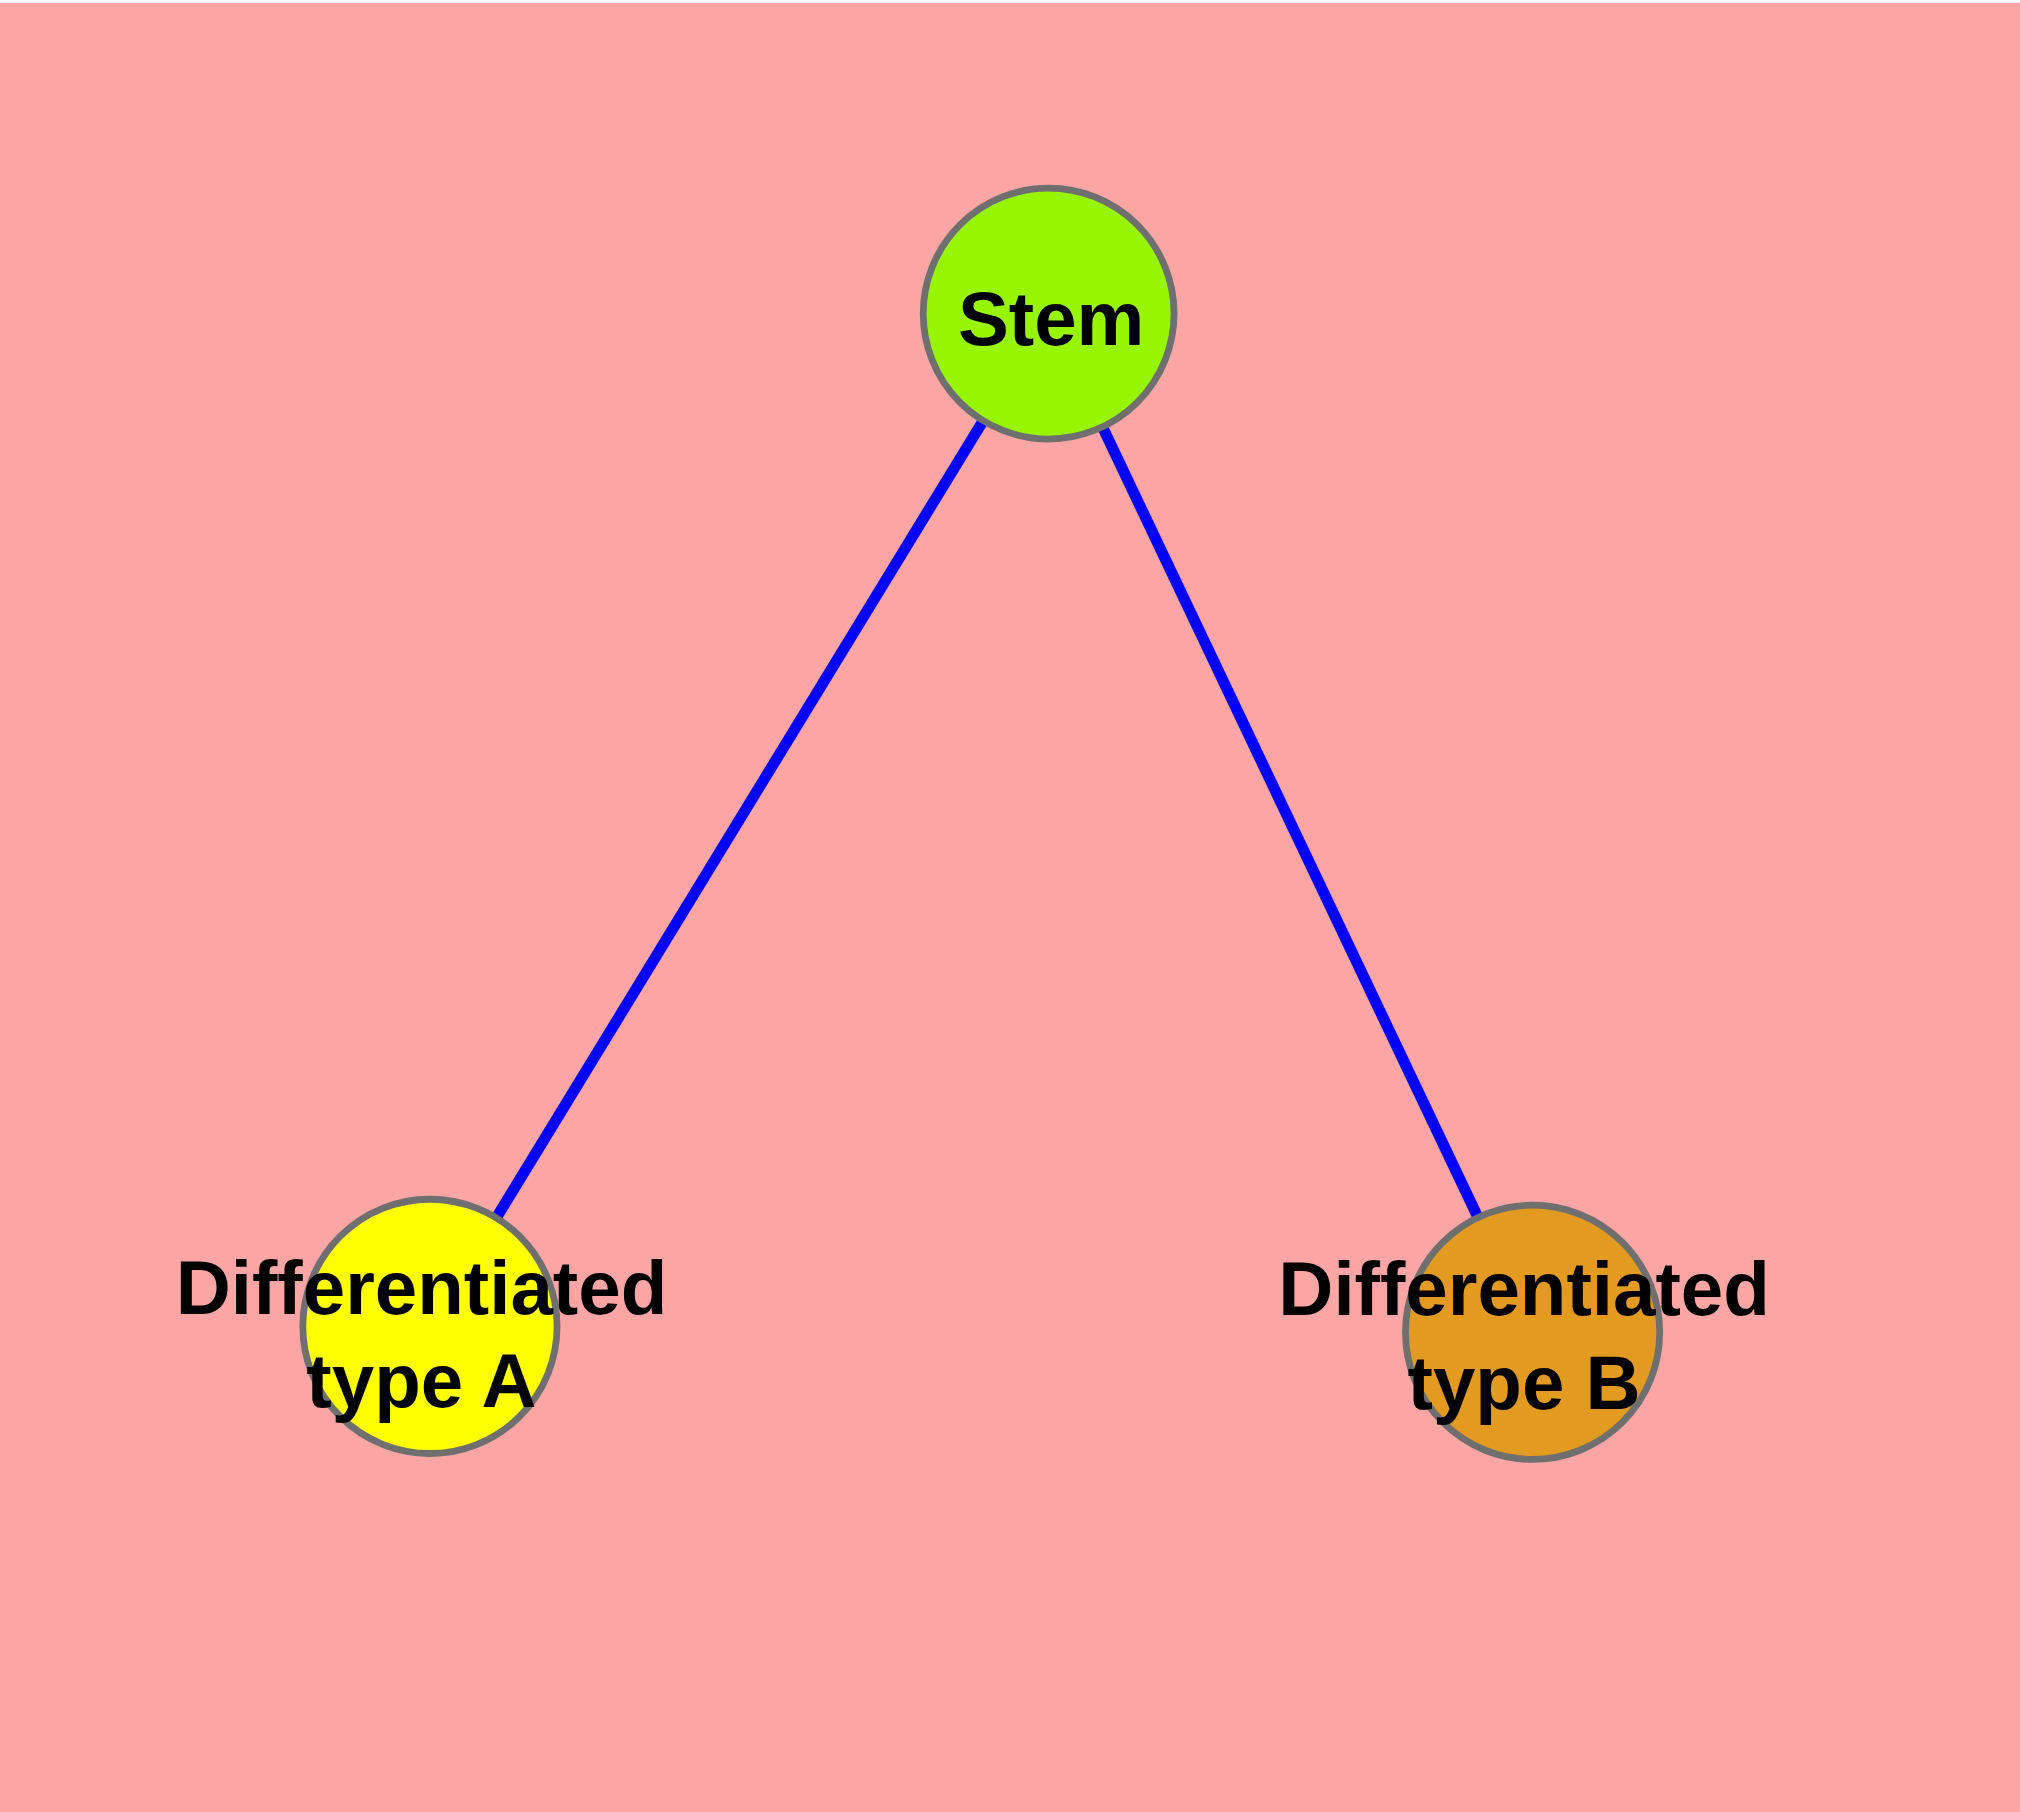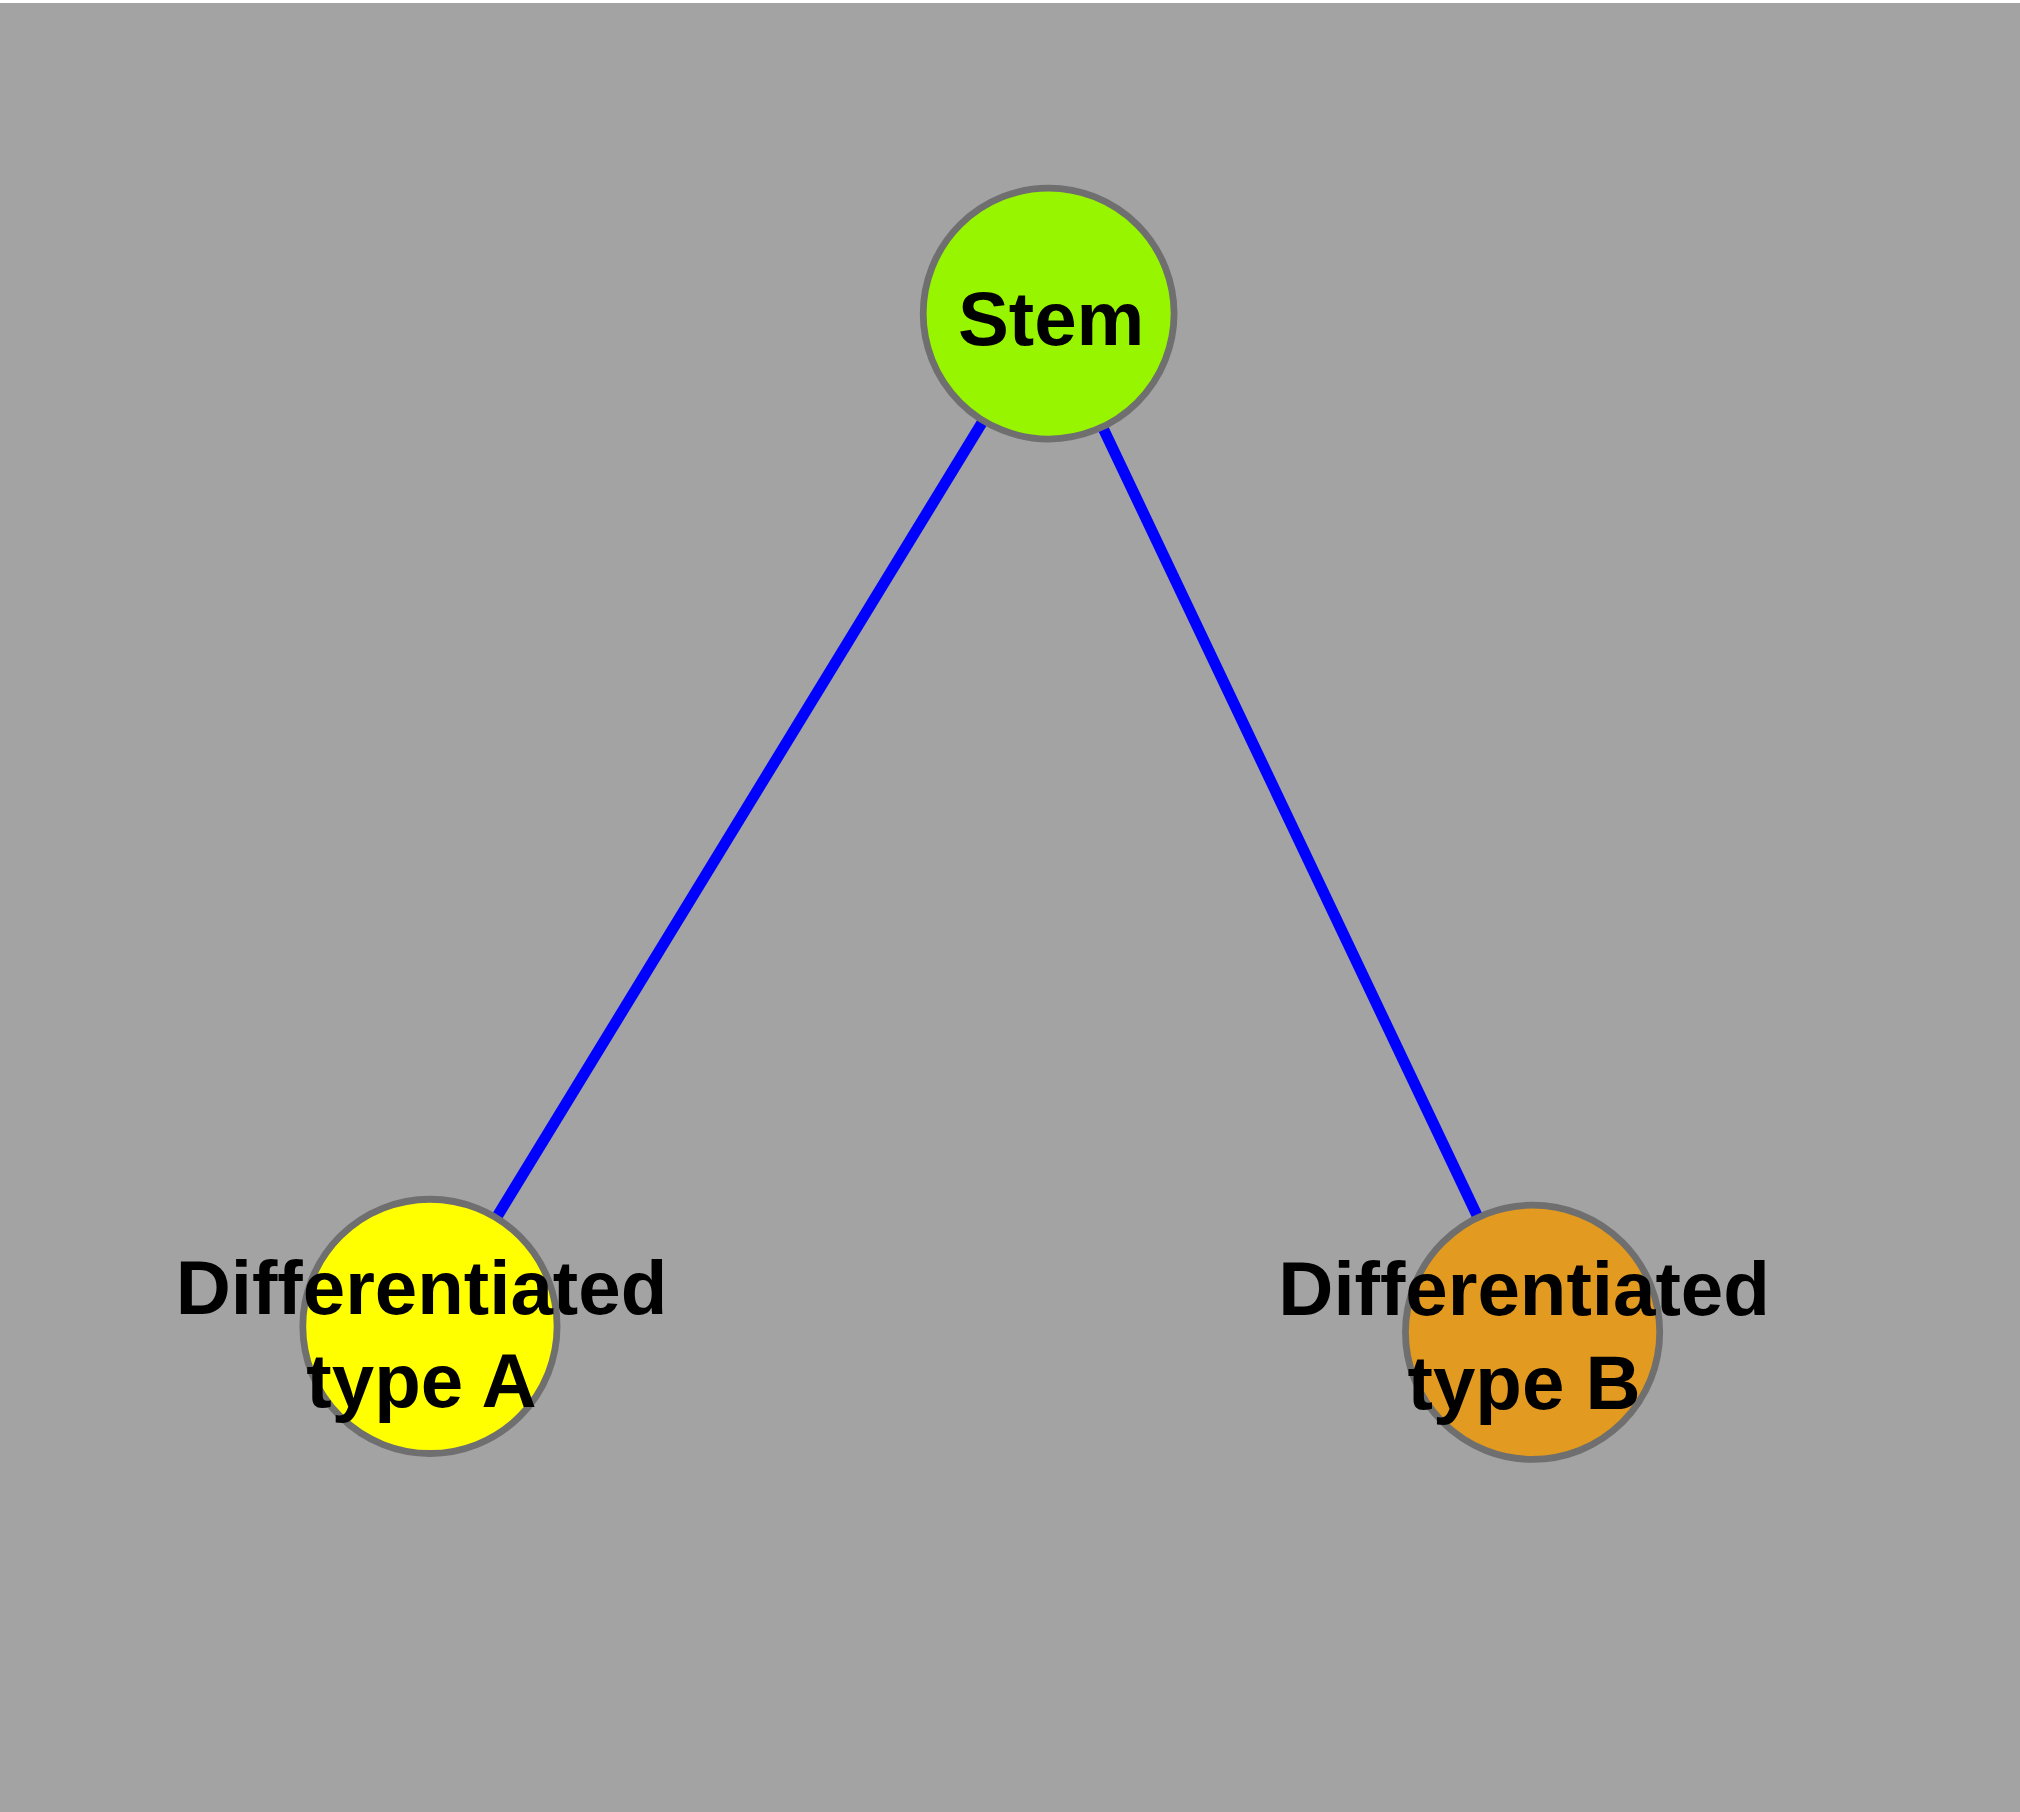--- a/index.html
+++ b/index.html
@@ -28,21 +28,21 @@
     display: block;
   }
   svg.graph text {
     font-family: "Liberation Sans", "DejaVu Sans", sans-serif;
     font-weight: bold;
   }
 </style>
 </head>
 <body>
 
-<div class="stage" style="background: #a3a3a3; width: 2021px; height: 1812px;">
+<div class="stage" style="background: #fca5a5; width: 2021px; height: 1812px;">
   <svg class="graph" id="graph-svg" xmlns="http://www.w3.org/2000/svg" viewBox="0 0 2384 2138">
       <line x1="1237" y1="370" x2="507" y2="1565" stroke="#0000FF" stroke-width="13"></line>
       <line x1="1237" y1="370" x2="1808" y2="1572" stroke="#0000FF" stroke-width="13"></line>
       <circle cx="1237" cy="370" r="148" fill="#98F500" stroke="#6F6F6F" stroke-width="8"></circle>
       <circle cx="507" cy="1565" r="150" fill="#FFFF00" stroke="#6F6F6F" stroke-width="8"></circle>
       <circle cx="1808" cy="1572" r="150" fill="#E29A20" stroke="#6F6F6F" stroke-width="8"></circle>
       <text text-anchor="middle" fill="#000000" font-size="90"><tspan x="1240" y="407">Stem</tspan></text>
       <text text-anchor="middle" fill="#000000" font-size="90"><tspan x="497" y="1550">Differentiated</tspan><tspan x="497" y="1660">type A</tspan></text>
       <text text-anchor="middle" fill="#000000" font-size="90"><tspan x="1798" y="1552">Differentiated</tspan><tspan x="1798" y="1662">type B</tspan></text>
     </svg>

